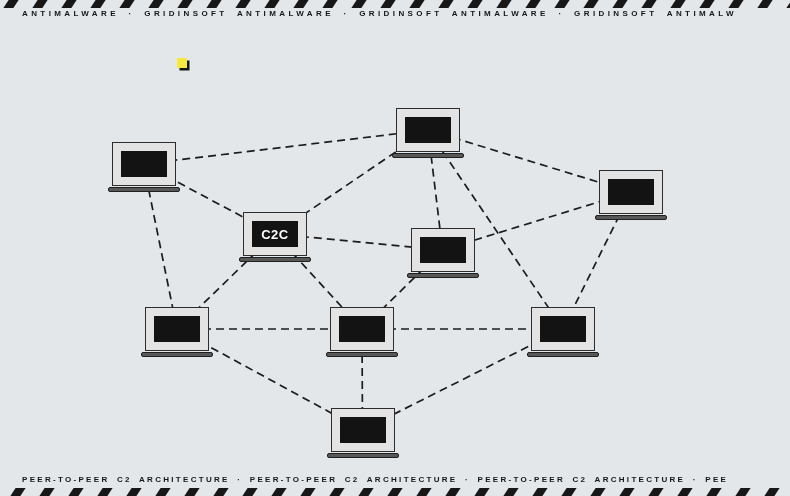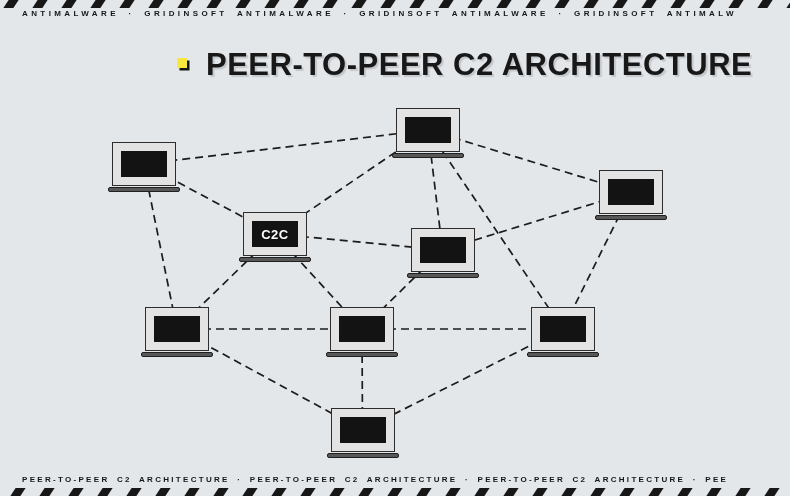--- a/index.html
+++ b/index.html
@@ -106,21 +106,20 @@
       <span class="bar" style="background: rgb(23, 23, 23);"></span>
       <span class="bar" style="background: rgb(23, 23, 23);"></span>
       <span class="bar" style="background: rgb(23, 23, 23);"></span>
       <span class="bar" style="background: rgb(23, 23, 23);"></span>
     </div>
 
   <div id="marquee-top" class="marquee">ANTIMALWARE · GRIDINSOFT ANTIMALWARE · GRIDINSOFT ANTIMALWARE · GRIDINSOFT ANTIMALW</div>
 
   <span id="title-bullet" style="background: rgb(248, 231, 60);"></span>
 
-  <h1 id="page-title" style="margin: 0px; color: rgb(24, 24, 24);">PEER-TO-PEER C2 ARCHITECTURE</h1>
 
   <svg id="edges" width="790" height="496">
       <line x1="143.5" y1="164" x2="428" y2="130" stroke="#1c1c1c" stroke-width="1.7" stroke-dasharray="8 5"></line>
       <line x1="143.5" y1="164" x2="275" y2="234" stroke="#1c1c1c" stroke-width="1.7" stroke-dasharray="8 5"></line>
       <line x1="143.5" y1="164" x2="177" y2="329" stroke="#1c1c1c" stroke-width="1.7" stroke-dasharray="8 5"></line>
       <line x1="428" y1="130" x2="631" y2="192" stroke="#1c1c1c" stroke-width="1.7" stroke-dasharray="8 5"></line>
       <line x1="428" y1="130" x2="275" y2="234" stroke="#1c1c1c" stroke-width="1.7" stroke-dasharray="8 5"></line>
       <line x1="428" y1="130" x2="442.5" y2="250" stroke="#1c1c1c" stroke-width="1.7" stroke-dasharray="8 5"></line>
       <line x1="428" y1="130" x2="563" y2="329" stroke="#1c1c1c" stroke-width="1.7" stroke-dasharray="8 5"></line>
       <line x1="631" y1="192" x2="442.5" y2="250" stroke="#1c1c1c" stroke-width="1.7" stroke-dasharray="8 5"></line>

